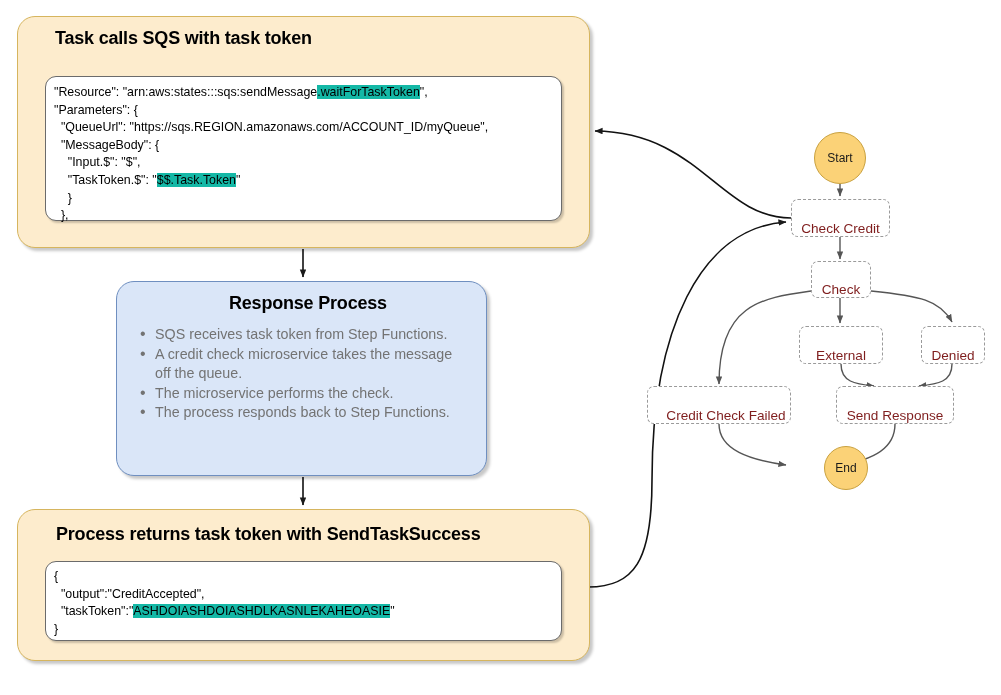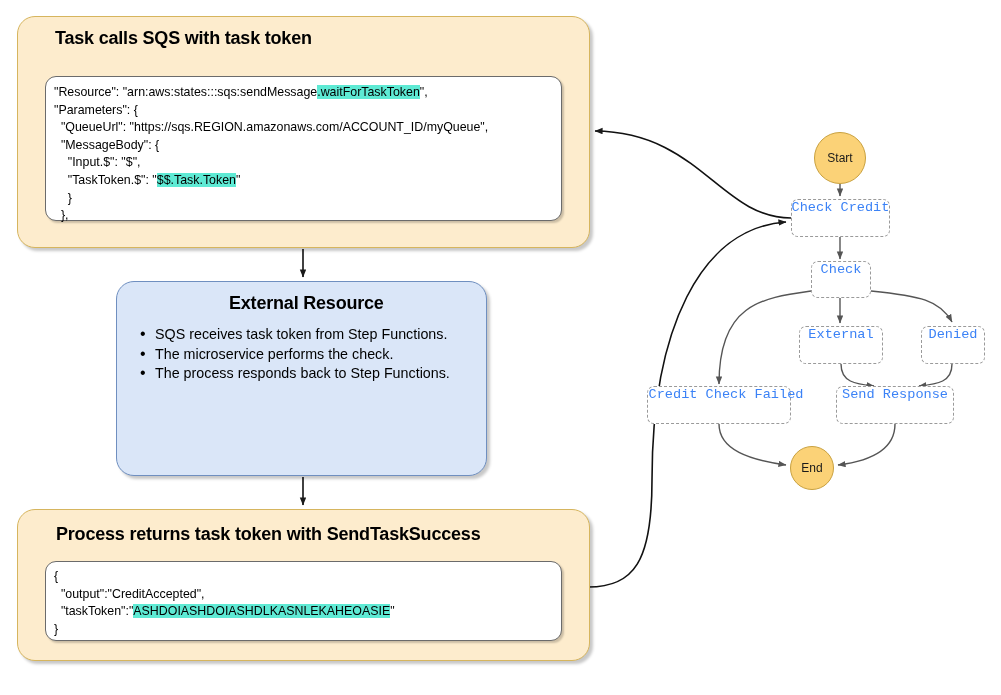--- a/index.html
+++ b/index.html
@@ -54,31 +54,31 @@
   }
   .code {
     position: absolute;
     font-family: "Liberation Sans", sans-serif;
     font-size: 12.4px;
     line-height: 17.6px;
     color: #000000;
     white-space: pre;
   }
   .hl {
-    background: #5eead4;
+    background: #14b8a6;
     text-align: center;
   }
   .bullets {
     position: absolute;
     margin: 0;
     padding: 0;
     list-style: none;
     font-size: 14.3px;
     line-height: 19.6px;
-    color: #000000;
+    color: #737373;
   }
   .bullets li {
     position: relative;
     padding-left: 17px;
     margin: 0 0 0 0;
   }
   .bullets li::before {
     content: "\2022";
     position: absolute;
     left: 2px;
@@ -86,26 +86,25 @@
     font-size: 16px;
     line-height: 19.6px;
   }
   .state-box {
     position: absolute;
     box-sizing: border-box;
     border: 1.4px dashed #9a9a9a;
     border-radius: 7px;
     background: #ffffff;
     display: flex;
-    align-items: flex-start;
+    align-items: flex-end;
     justify-content: center;
     font-size: 13.6px;
-    color: #3b82f6;
+    color: #7f1d1d;
     white-space: nowrap;
-    font-family: Liberation Mono, monospace;
   }
   .term-node {
     position: absolute;
     box-sizing: border-box;
     border-radius: 50%;
     background: #fbd277;
     border: 1.2px solid #c9a13f;
     display: flex;
     align-items: center;
     justify-content: center;
@@ -154,23 +153,24 @@
 </svg>
 
 <div class="panel panel-cream" style="left:17px; top:16px; width:573px; height:232px;">
 </div>
 <div class="panel-title" style="left:55px; top:28px;">Task calls SQS with task token</div>
 <div class="codebox" style="left:45px; top:76px; width:517px; height:145px;"></div>
 <div class="code" id="task-code" style="left:54px; top:84px;"><div><span></span><span>"Resource": "arn:aws:states:::sqs:sendMessage</span><span class="hl">.waitForTaskToken</span><span>",</span></div><div><span></span><span>"Parameters": {</span></div><div><span>  </span><span>"QueueUrl": "https://sqs.REGION.amazonaws.com/ACCOUNT_ID/myQueue",</span></div><div><span>  </span><span>"MessageBody": {</span></div><div><span>    </span><span>"Input.$": "$",</span></div><div><span>    </span><span>"TaskToken.$": "</span><span class="hl">$$.Task.Token</span><span>"</span></div><div><span>    </span><span>}</span></div><div><span>  </span><span>},</span></div></div>
 
 <div class="panel panel-blue" style="left:116px; top:281px; width:371px; height:195px;">
 </div>
-<div class="panel-title" style="left:229px; top:293px;">External Resource</div>
+<div class="panel-title" style="left:229px; top:293px;">Response Process</div>
 <ul class="bullets" id="ext-bullets" style="left:138px; top:325px; width:320px;">
     <li>SQS receives task token from Step Functions.</li>
+    <li>A credit check microservice takes the message off the queue.</li>
     <li>The microservice performs the check.</li>
     <li>The process responds back to Step Functions.</li>
   </ul>
 
 <div class="panel panel-cream" style="left:17px; top:509px; width:573px; height:152px;">
 </div>
 <div class="panel-title" style="left:56px; top:524px;">Process returns task token with SendTaskSuccess</div>
 <div class="codebox" style="left:45px; top:561px; width:517px; height:80px;"></div>
 <div class="code" id="return-code" style="left:54px; top:568px;"><div><span></span><span>{</span></div><div><span>  </span><span>"output":"CreditAccepted",</span></div><div><span>  </span><span>"taskToken":"</span><span class="hl">ASHDOIASHDOIASHDLKASNLEKAHEOASIE</span><span>"</span></div><div><span></span><span>}</span></div></div>
 
@@ -195,15 +195,15 @@
 </div>
 
 <div class="state-box" style="left:647px; top:386px; width:144px; height:38px;padding-left:14px;">
   <span>Credit Check Failed</span>
 </div>
 
 <div class="state-box" style="left:836px; top:386px; width:118px; height:38px;">
   <span>Send Response</span>
 </div>
 
-<div class="term-node" style="left:790px; top:446px; width:44px; height:44px;">
+<div class="term-node" style="left:824px; top:446px; width:44px; height:44px;">
   <span>End</span>
 </div>
 
 </body></html>

